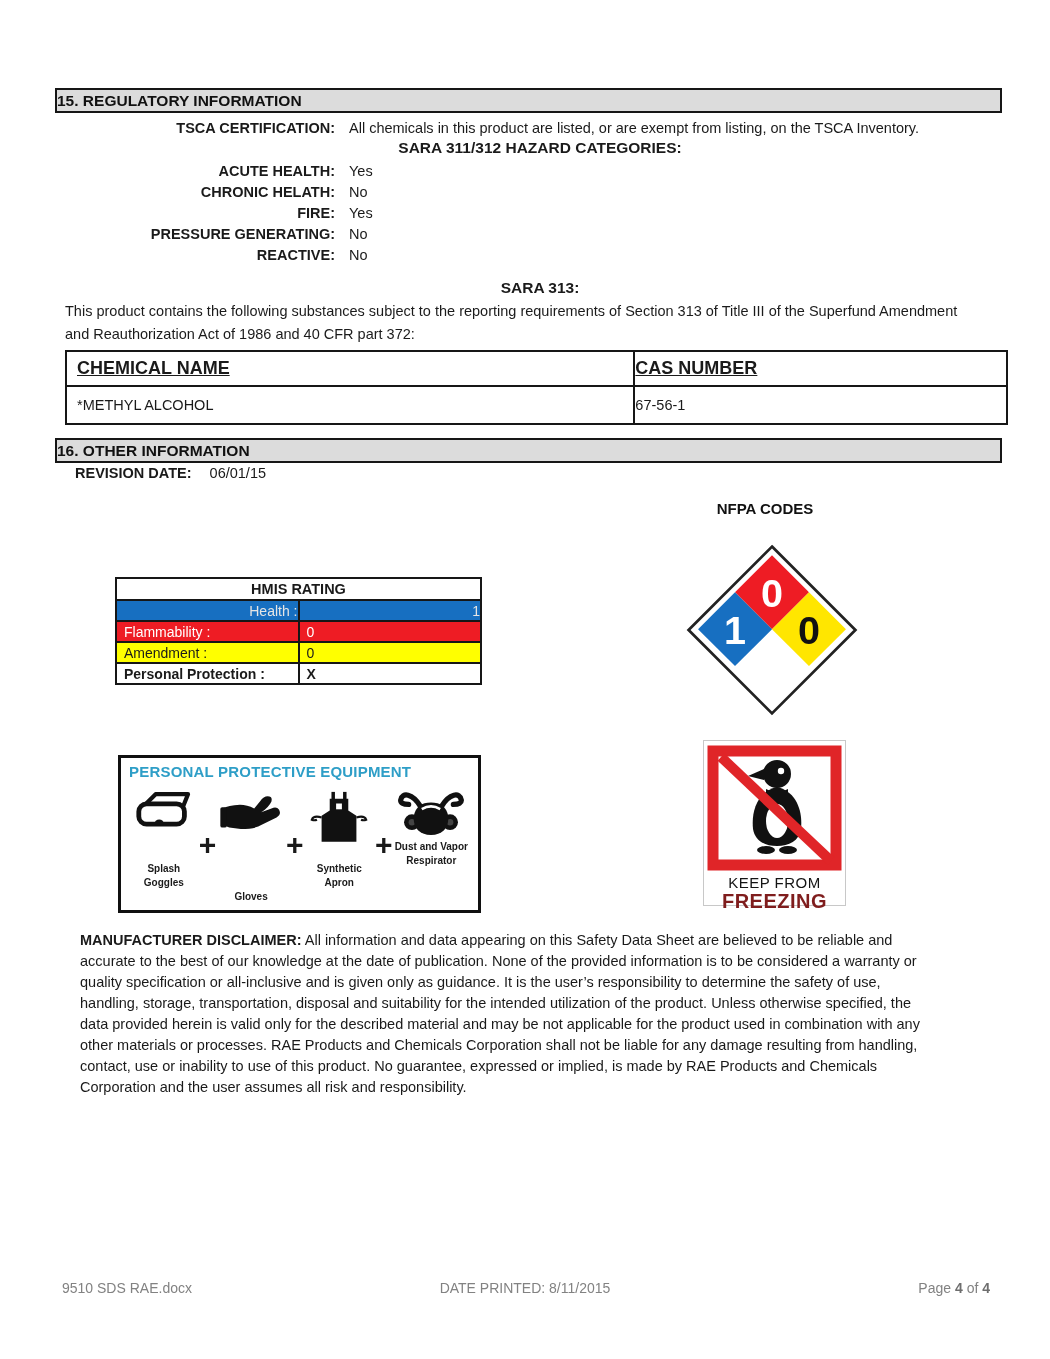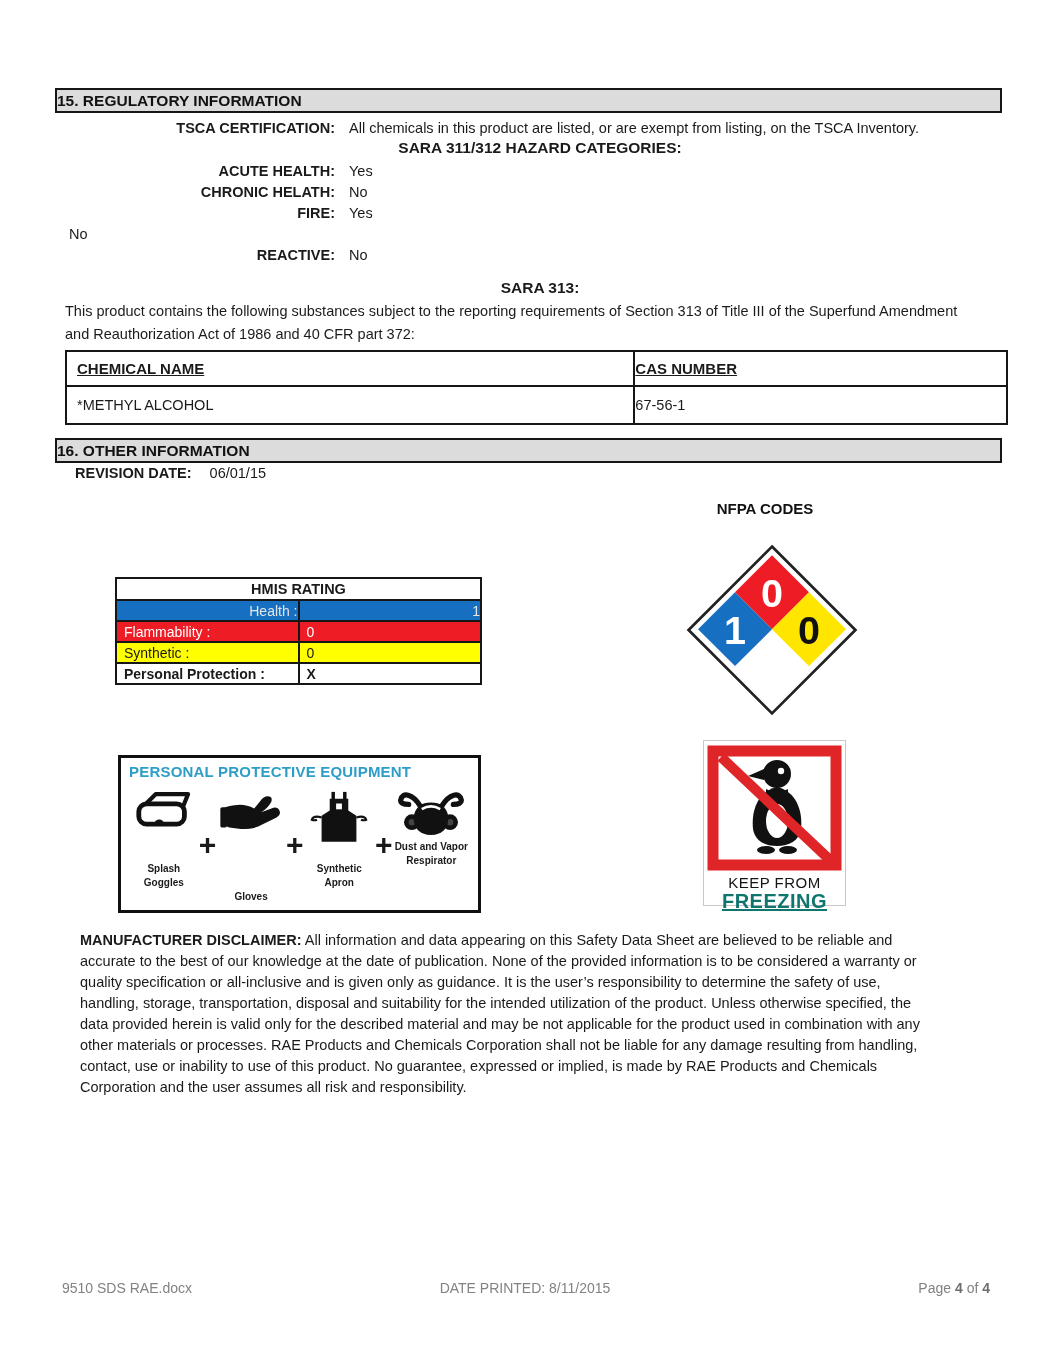--- a/index.html
+++ b/index.html
@@ -24,21 +24,21 @@
   .centered-heading { text-align:center; font-weight:bold; font-size:15.5px; }
 
   .para { font-size:14.5px; line-height:22.5px; color:#1b1b1b; }
 
   table.sara-table {
     border-collapse:collapse; width:943px; table-layout:fixed;
     font-size:14.5px; background:#fff;
   }
   table.sara-table td, table.sara-table th { border:2px solid #161616; }
   table.sara-table th {
-    height:35px; font-weight:bold; text-decoration:underline; font-size:15px;
+    height:35px; font-weight:bold; text-decoration:underline; font-size:18px;
   }
   table.sara-table .col-chem { width:60.4%; text-align:left; padding-left:10px; }
   table.sara-table .col-cas  { width:39.6%; text-align:left;margin-top:34px; }
   table.sara-table td { height:38px; }
 
   table.hmis {
     border-collapse:collapse; width:367px; table-layout:fixed;
     font-size:14px; background:#fff; border:2px solid #161616;
   }
   table.hmis th, table.hmis td { border:2px solid #161616; padding:0 0 0 7px; }
@@ -57,21 +57,21 @@
   .ppe-row { display:flex; align-items:flex-start; justify-content:space-between; margin-top:8px; }
   .ppe-item { display:flex; flex-direction:column; align-items:center; }
   .ppe-label { font-weight:bold; font-size:10px; line-height:14px; text-align:center; color:#1a1a1a; margin-top:4px; }
   .ppe-plus { font-weight:bold; font-size:30px; line-height:30px; margin-top:42px; color:#1a1a1a; }
 
   .freeze-sign {
     left:703px; top:740px; width:143px; height:166px;
     background:#fff; border:1px solid #c8c8c8; text-align:center; padding-top:4px;
   }
   .freeze-line1 { font-weight:normal; font-size:15px; line-height:16px; color:#141414; letter-spacing:0.5px; }
-  .freeze-line2 { font-weight:bold; font-size:20px; line-height:20px; color:#0f766e; letter-spacing:0.5px;text-decoration:underline; }
+  .freeze-line2 { font-weight:bold; font-size:20px; line-height:20px; color:#7f1d1d; letter-spacing:0.5px; }
 
   .disclaimer { left:80px; top:930px; width:858px; font-size:14.5px; line-height:21px; }
   .disclaimer b { font-weight:bold; }
 
   .footer { top:1280px; font-size:14px; color:#828282; }
   .footer b { color:#6e6e6e; }
 </style>
 </head>
 <body>
 
@@ -95,20 +95,21 @@
     </div>
     <div class="kv-row">
       <span class="kv-label">CHRONIC HELATH:</span>
       <span class="kv-value">No</span>
     </div>
     <div class="kv-row">
       <span class="kv-label">FIRE:</span>
       <span class="kv-value">Yes</span>
     </div>
     <div class="kv-row">
+      <span class="kv-label">PRESSURE GENERATING:</span>
       <span class="kv-value">No</span>
     </div>
     <div class="kv-row">
       <span class="kv-label">REACTIVE:</span>
       <span class="kv-value">No</span>
     </div>
   </div>
 
   <div class="abs centered-heading" style="left:80px; top:279px; width:920px;">SARA 313:</div>
 
@@ -149,21 +150,21 @@
     <tbody>
       <tr style="background-color: rgb(23, 111, 193); color: #e5e5e5; text-align: right;">
         <td class="c1">Health :</td>
         <td class="c2">1</td>
       </tr>
       <tr style="background-color: rgb(238, 28, 36); color: rgb(255, 255, 255);">
         <td class="c1">Flammability :</td>
         <td class="c2">0</td>
       </tr>
       <tr style="background-color: rgb(255, 255, 0); color: rgb(26, 26, 26);">
-        <td class="c1">Synthetic :</td>
+        <td class="c1">Amendment :</td>
         <td class="c2">0</td>
       </tr>
       <tr style="background-color: rgb(255, 255, 255); color: rgb(26, 26, 26); font-weight: bold;">
         <td class="c1">Personal Protection :</td>
         <td class="c2">X</td>
       </tr>
     </tbody>
   </table>
 
   <svg class="abs" style="left:686px; top:542px;" width="172" height="176" viewBox="0 0 100 100">

